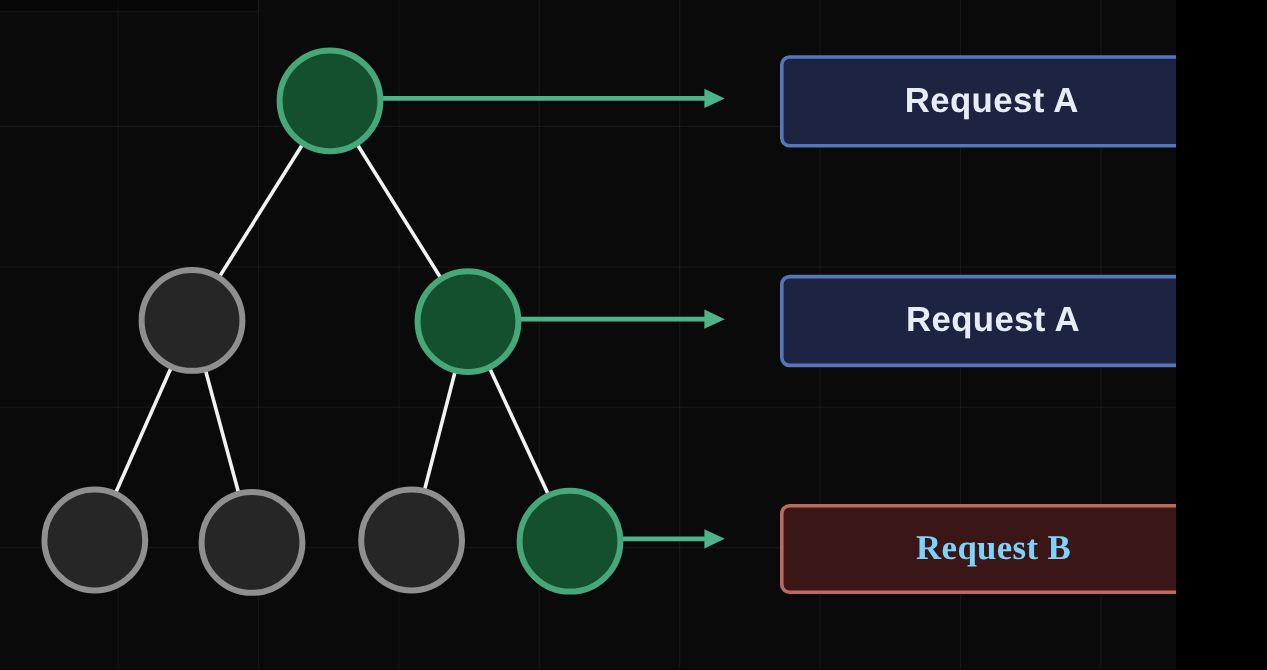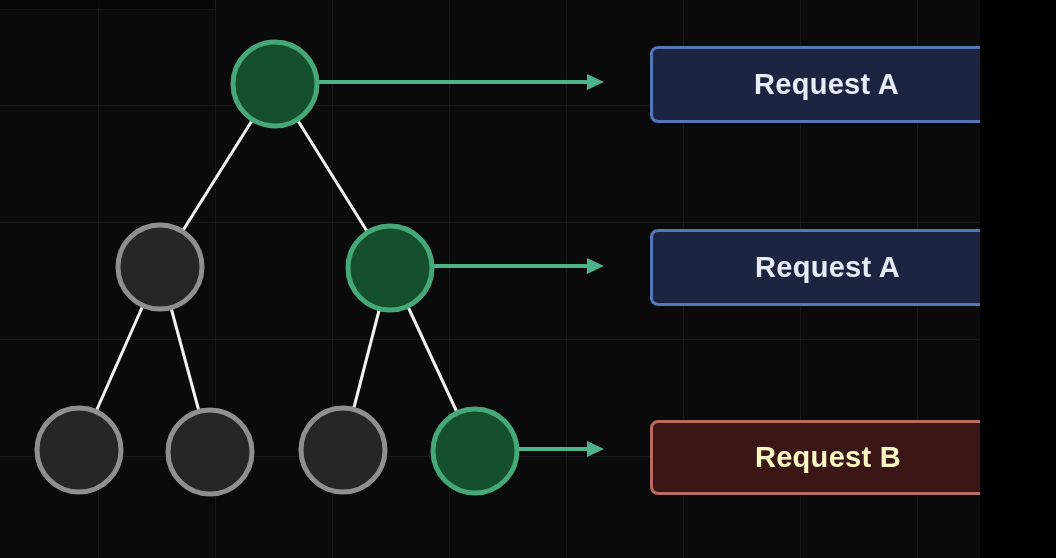--- a/index.html
+++ b/index.html
@@ -83,16 +83,16 @@
       <circle cx="343" cy="450" r="42" fill="#262626" stroke="#8f8f8f" stroke-width="5"></circle>
       <circle cx="475" cy="451" r="42" fill="#14502d" stroke="#46a878" stroke-width="5"></circle>
     </svg>
 
   <div class="label-box" id="box-0" style="left: 650px; top: 46px; width: 353px; height: 77px; background: rgb(28, 36, 66); border: 3px solid rgb(83, 119, 184); color: rgb(232, 236, 247);">
     <span>Request A</span>
   </div>
   <div class="label-box" id="box-1" style="left: 650px; top: 229px; width: 355px; height: 77px; background: rgb(28, 36, 66); border: 3px solid rgb(83, 119, 184); color: rgb(232, 236, 247);">
     <span>Request A</span>
   </div>
-  <div class="label-box" id="box-2" style="left: 650px; top: 420px; width: 356px; height: 75px; background: rgb(58, 22, 22); border: 3px solid rgb(187, 106, 95); color: #fef9c3;">
+  <div class="label-box" id="box-2" style="left: 650px; top: 420px; width: 356px; height: 75px; background: rgb(58, 22, 22); border: 3px solid rgb(187, 106, 95); color: #7dd3fc; font-family: Liberation Serif, serif;">
     <span>Request B</span>
   </div>
 </div>
 
 </body></html>

